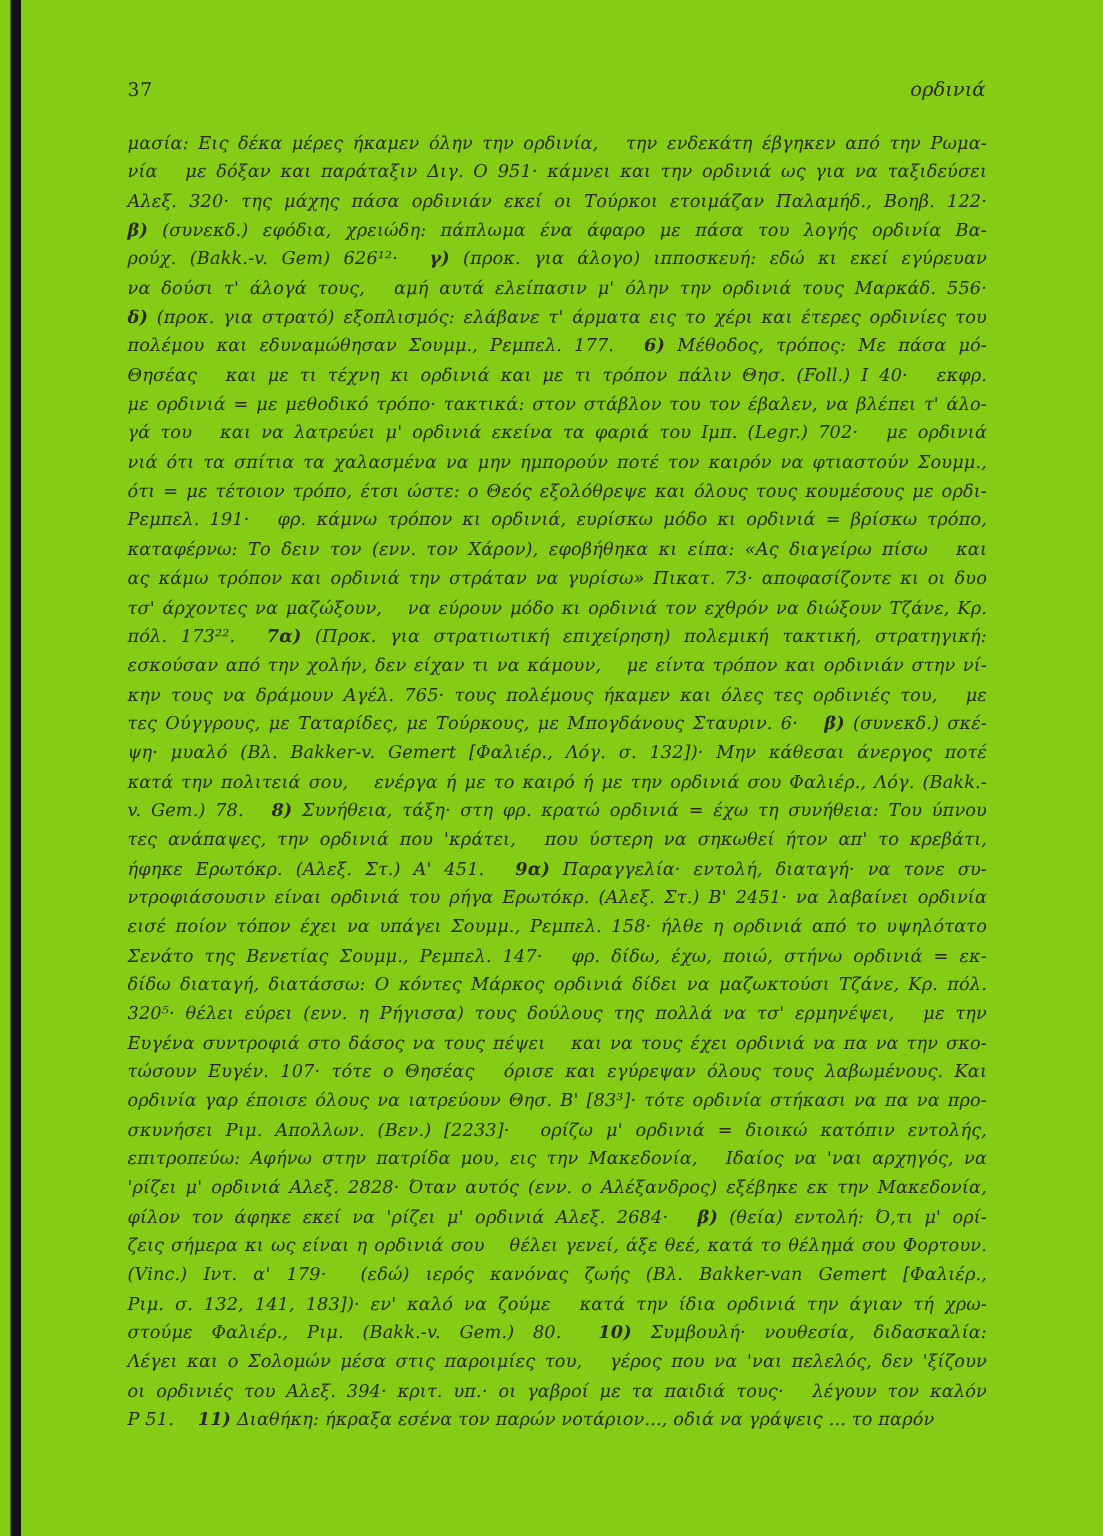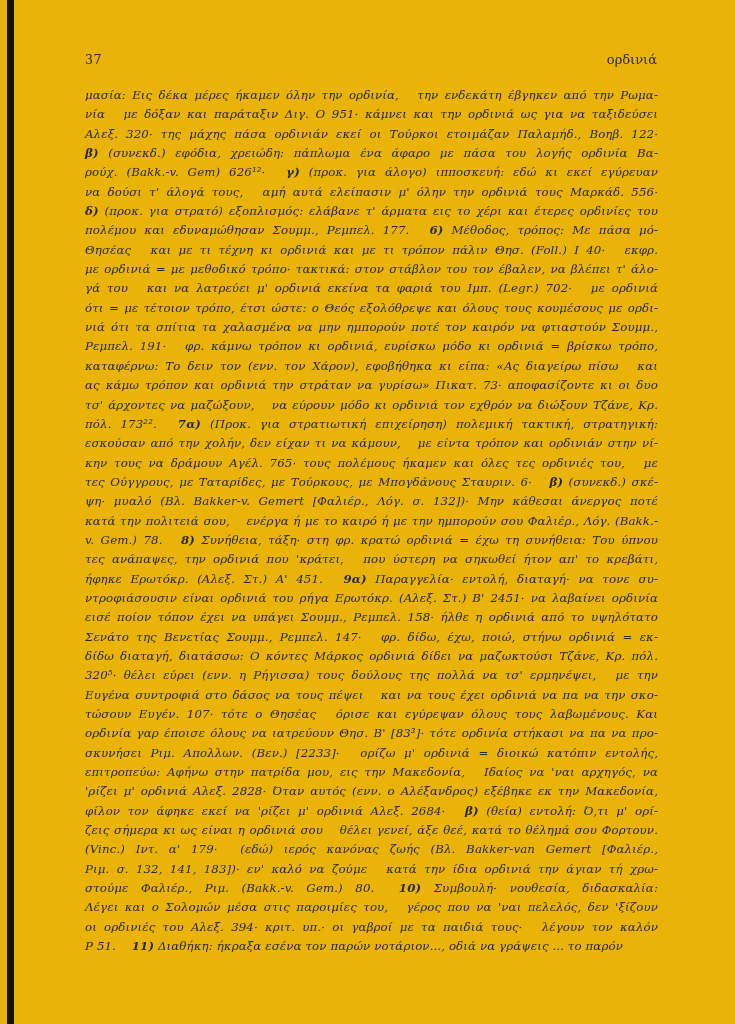--- a/index.html
+++ b/index.html
@@ -4,40 +4,40 @@
 <style>
   html,body{margin:0;padding:0;}
   body{
     width:735px;height:1024px;
     background:#e9e8e5;
     font-family:"DejaVu Serif","Liberation Serif",serif;
   }
   .page{
     position:relative;
     width:735px;height:1024px;
-    background:#eab308;
+    background:#84cc16;
     overflow:hidden;
     color:#2b2a28;
   }
   .scan-bar{
     position:absolute;
     left:7px;top:0;
     width:7px;height:1024px;
     background:#131210;
   }
   .header{
     position:absolute;
     left:85px;right:78px;top:52px;
     display:flex;
     justify-content:space-between;
     align-items:baseline;
     font-size:12.5px;
   }
   .pagenum{letter-spacing:.5px;}
-  .runhead{font-size:13px;}
+  .runhead{font-style:italic;font-size:13px;}
   .body-text{
     position:absolute;
     left:85px;top:86px;
     width:573px;
     font-size:11.8px;
     line-height:19.35px;
     letter-spacing:.1px;
   }
   .body-text .line{
     text-align:justify;
@@ -68,32 +68,32 @@
       <div class="line">νία   με δόξαν και παράταξιν Διγ. Ο 951· κάμνει και την ορδινιά ως για να ταξιδεύσει</div>
       <div class="line">Αλεξ. 320· της μάχης πάσα ορδινιάν εκεί οι Τούρκοι ετοιμάζαν Παλαμήδ., Βοηβ. 122·</div>
       <div class="line"><b>β)</b> (συνεκδ.) εφόδια, χρειώδη: πάπλωμα ένα άφαρο με πάσα του λογής ορδινία Βα-</div>
       <div class="line">ρούχ. (Bakk.-v. Gem) 626¹²·   <b>γ)</b> (προκ. για άλογο) ιπποσκευή: εδώ κι εκεί εγύρευαν</div>
       <div class="line">να δούσι τ' άλογά τους,   αμή αυτά ελείπασιν μ' όλην την ορδινιά τους Μαρκάδ. 556·</div>
       <div class="line"><b>δ)</b> (προκ. για στρατό) εξοπλισμός: ελάβανε τ' άρματα εις το χέρι και έτερες ορδινίες του</div>
       <div class="line">πολέμου και εδυναμώθησαν Σουμμ., Ρεμπελ. 177.   <b>6)</b> Μέθοδος, τρόπος: Με πάσα μό-</div>
       <div class="line">Θησέας   και με τι τέχνη κι ορδινιά και με τι τρόπον πάλιν Θησ. (Foll.) I 40·   εκφρ.</div>
       <div class="line">με ορδινιά = με μεθοδικό τρόπο· τακτικά: στον στάβλον του τον έβαλεν, να βλέπει τ' άλο-</div>
       <div class="line">γά του   και να λατρεύει μ' ορδινιά εκείνα τα φαριά του Ιμπ. (Legr.) 702·   με ορδινιά</div>
+      <div class="line">νιά ότι τα σπίτια τα χαλασμένα να μην ημπορούν ποτέ τον καιρόν να φτιαστούν Σουμμ.,</div>
       <div class="line">ότι = με τέτοιον τρόπο, έτσι ώστε: ο Θεός εξολόθρεψε και όλους τους κουμέσους με ορδι-</div>
-      <div class="line">νιά ότι τα σπίτια τα χαλασμένα να μην ημπορούν ποτέ τον καιρόν να φτιαστούν Σουμμ.,</div>
       <div class="line">Ρεμπελ. 191·   φρ. κάμνω τρόπον κι ορδινιά, ευρίσκω μόδο κι ορδινιά = βρίσκω τρόπο,</div>
       <div class="line">καταφέρνω: Το δειν τον (ενν. τον Χάρον), εφοβήθηκα κι είπα: «Ας διαγείρω πίσω   και</div>
       <div class="line">ας κάμω τρόπον και ορδινιά την στράταν να γυρίσω» Πικατ. 73· αποφασίζοντε κι οι δυο</div>
       <div class="line">τσ' άρχοντες να μαζώξουν,   να εύρουν μόδο κι ορδινιά τον εχθρόν να διώξουν Τζάνε, Κρ.</div>
       <div class="line">πόλ. 173²².   <b>7α)</b> (Προκ. για στρατιωτική επιχείρηση) πολεμική τακτική, στρατηγική:</div>
       <div class="line">εσκούσαν από την χολήν, δεν είχαν τι να κάμουν,   με είντα τρόπον και ορδινιάν στην νί-</div>
       <div class="line">κην τους να δράμουν Αγέλ. 765· τους πολέμους ήκαμεν και όλες τες ορδινιές του,   με</div>
       <div class="line">τες Ούγγρους, με Ταταρίδες, με Τούρκους, με Μπογδάνους Σταυριν. 6·   <b>β)</b> (συνεκδ.) σκέ-</div>
       <div class="line">ψη· μυαλό (Βλ. Bakker-v. Gemert [Φαλιέρ., Λόγ. σ. 132])· Μην κάθεσαι άνεργος ποτέ</div>
-      <div class="line">κατά την πολιτειά σου,   ενέργα ή με το καιρό ή με την ημπορούν σου Φαλιέρ., Λόγ. (Bakk.-</div>
+      <div class="line">κατά την πολιτειά σου,   ενέργα ή με το καιρό ή με την ορδινιά σου Φαλιέρ., Λόγ. (Bakk.-</div>
       <div class="line">v. Gem.) 78.   <b>8)</b> Συνήθεια, τάξη· στη φρ. κρατώ ορδινιά = έχω τη συνήθεια: Του ύπνου</div>
       <div class="line">τες ανάπαψες, την ορδινιά που 'κράτει,   που ύστερη να σηκωθεί ήτον απ' το κρεβάτι,</div>
       <div class="line">ήφηκε Ερωτόκρ. (Αλεξ. Στ.) Α' 451.   <b>9α)</b> Παραγγελία· εντολή, διαταγή· να τονε συ-</div>
       <div class="line">ντροφιάσουσιν είναι ορδινιά του ρήγα Ερωτόκρ. (Αλεξ. Στ.) Β' 2451· να λαβαίνει ορδινία</div>
       <div class="line">εισέ ποίον τόπον έχει να υπάγει Σουμμ., Ρεμπελ. 158· ήλθε η ορδινιά από το υψηλότατο</div>
       <div class="line">Σενάτο της Βενετίας Σουμμ., Ρεμπελ. 147·   φρ. δίδω, έχω, ποιώ, στήνω ορδινιά = εκ-</div>
       <div class="line">δίδω διαταγή, διατάσσω: Ο κόντες Μάρκος ορδινιά δίδει να μαζωκτούσι Τζάνε, Κρ. πόλ.</div>
       <div class="line">320⁵· θέλει εύρει (ενν. η Ρήγισσα) τους δούλους της πολλά να τσ' ερμηνέψει,   με την</div>
       <div class="line">Ευγένα συντροφιά στο δάσος να τους πέψει   και να τους έχει ορδινιά να πα να την σκο-</div>
       <div class="line">τώσουν Ευγέν. 107· τότε ο Θησέας   όρισε και εγύρεψαν όλους τους λαβωμένους. Και</div>

